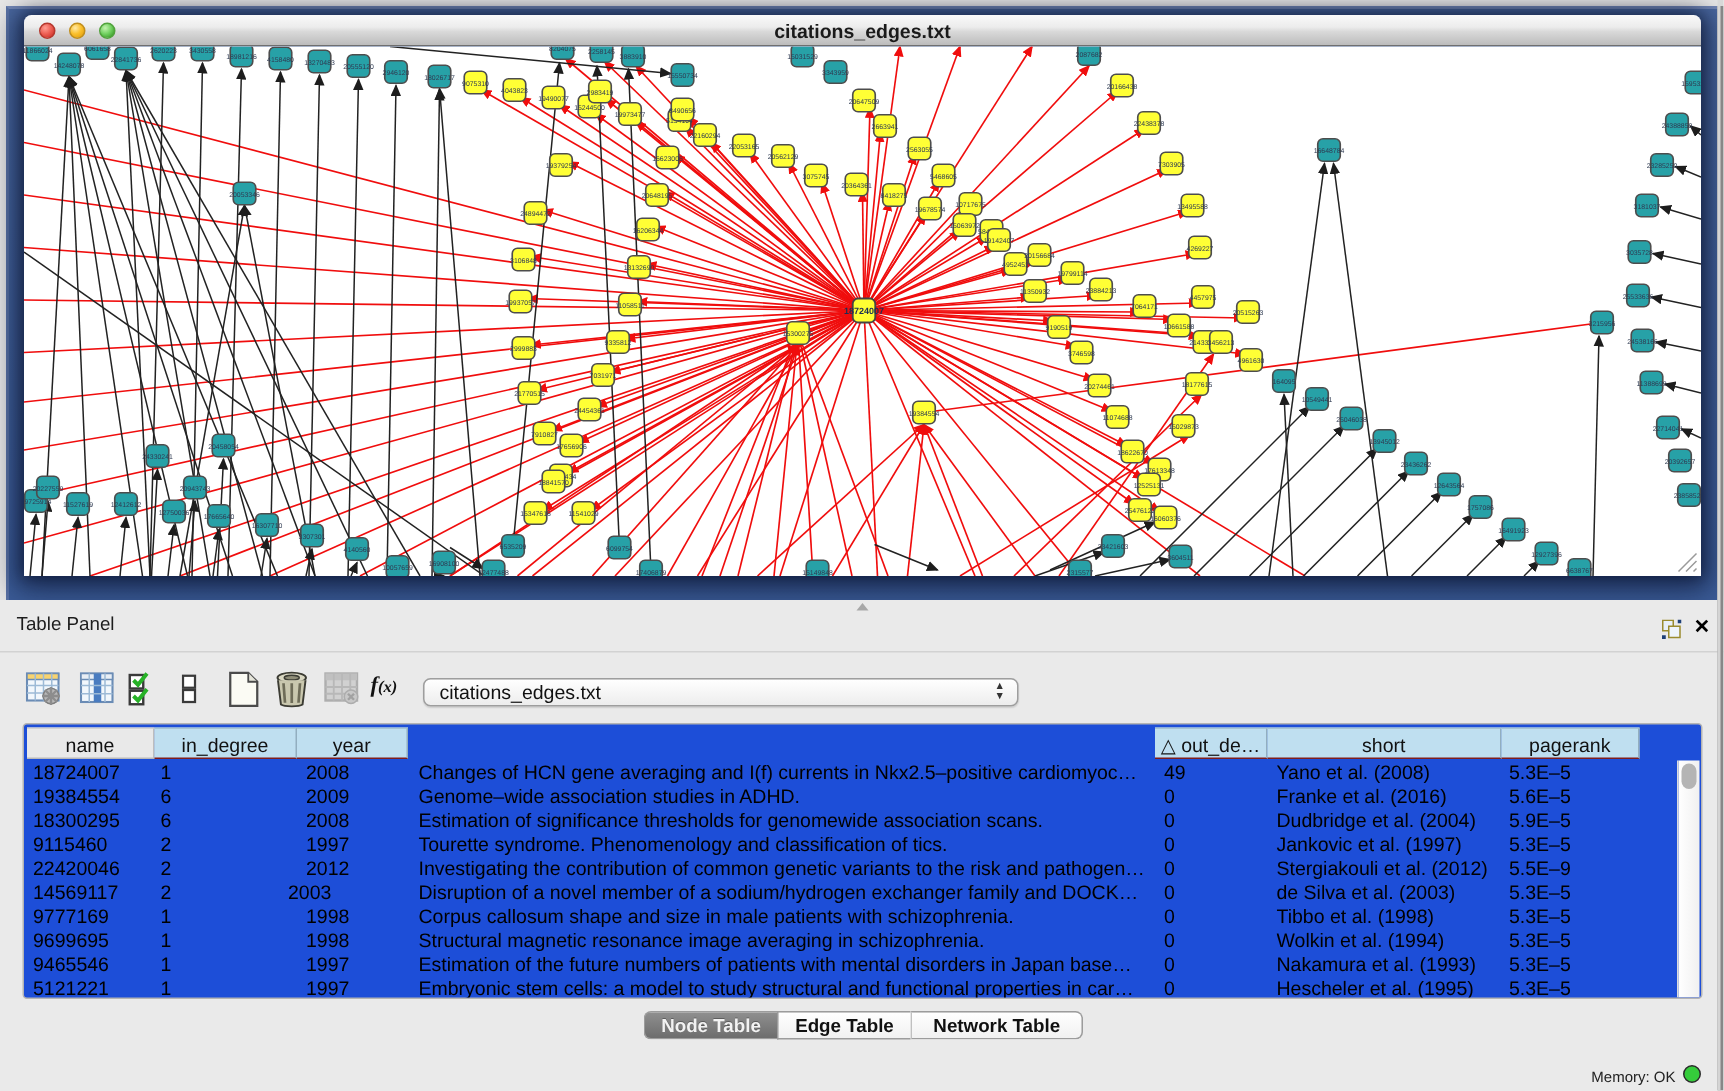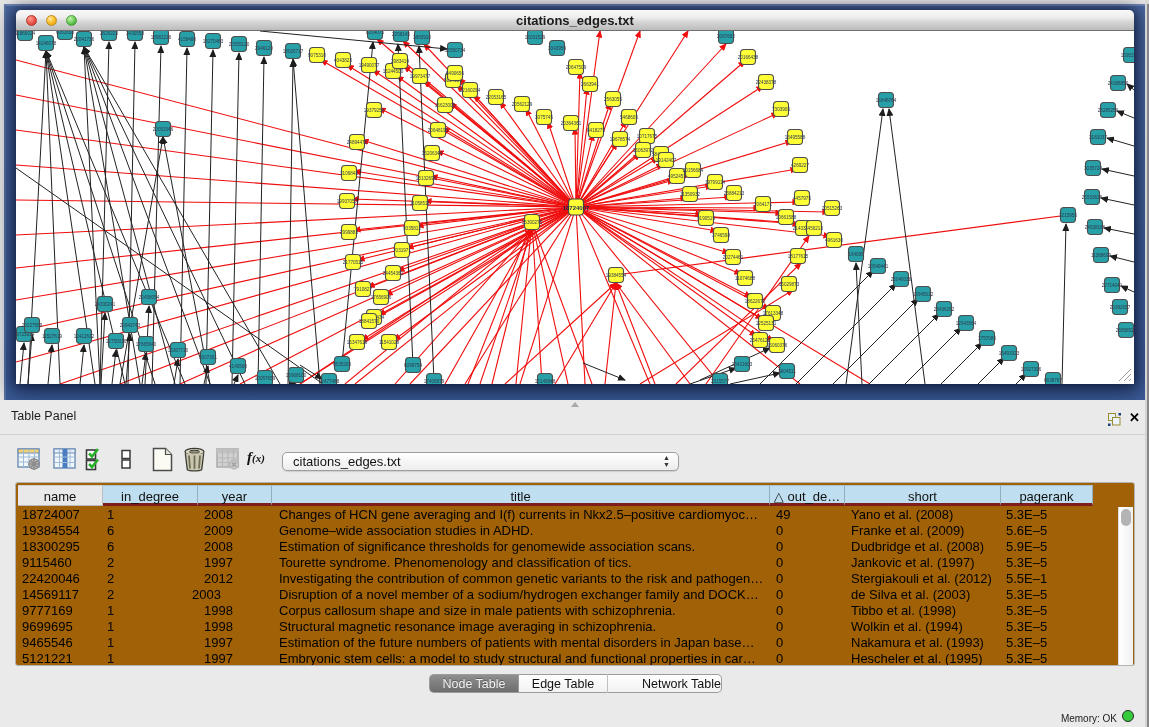--- a/index.html
+++ b/index.html
@@ -38,37 +38,37 @@
 
 #toolbar { position:absolute; left:0; top:35px; width:1025px; height:47px; }
 .tbi { position:absolute; top:12px; }
 #dropdown { position:absolute; left:282px; top:17px; width:397px; height:19px;
   background:linear-gradient(#ffffff,#ededed); border:1px solid #9e9e9e; border-radius:5px;
   font-size:13px; color:#111; line-height:17px; padding-left:10px;
   box-shadow:0 1px 1px rgba(0,0,0,.12); }
 #dd-arrows { position:absolute; right:8px; top:2px; font-size:7px; color:#333; line-height:6.5px; text-align:center;}
 
 #tablebox { position:absolute; left:15px; top:82px; width:1120px; height:184px;
-  background:#a16207; border:1px solid #b4b4b4; border-radius:3px; overflow:hidden; }
+  background:#1d4ed8; border:1px solid #b4b4b4; border-radius:3px; overflow:hidden; }
 #thead { position:absolute; left:0; top:2px; height:21px; width:1118px; font-size:13px; color:#111; }
 .hc { position:absolute; top:0; height:21px; background:#bfdff0; border-right:1px solid #92aebf;
-  border-top:1px solid #a6c4d4; border-bottom:3px solid #7f1d1d; text-align:center; line-height:21px; }
+  border-top:1px solid #a6c4d4; border-bottom:1px solid #7f1d1d; text-align:center; line-height:21px; }
 .hc.gray { background:#e9e9e9; border-right:1px solid #bdbdbd; border-top:1px solid #d2d2d2; border-bottom:1px solid #b9b9b9;}
 #tbody { position:absolute; left:0; top:24px; width:1118px; font-size:13px; color:#000; }
 .tr { position:absolute; height:16px; white-space:nowrap; }
 .td { position:absolute; overflow:hidden; }
 
-#tabs { position:absolute; left:429px; top:274px; height:36px; font-size:12.5px; font-weight:normal; }
+#tabs { position:absolute; left:429px; top:274px; height:36px; font-size:12.5px; font-weight:bold; }
 .seg { position:relative; float:left; height:19px; line-height:18px; text-align:center;
   background:linear-gradient(#ffffff,#f1f1f1); color:#111; border-top:1px solid #9c9c9c;
   border-bottom:1px solid #9c9c9c; }
 #seg1 { width:89px; border-radius:5px 0 0 5px; border-left:1px solid #9c9c9c;
   background:linear-gradient(#8f8f8f,#6d6d6d); color:#f2f2f2; text-shadow:0 -1px 0 rgba(0,0,0,.3); }
 #seg2 { width:89px; border-left:1px solid #9c9c9c; }
-#seg3 { width:115px; border-left:1px solid #c0c0c0; border-right:1px solid #9c9c9c; border-radius:0 5px 5px 0;text-align:right; }
+#seg3 { width:115px; border-left:1px solid #c0c0c0; border-right:1px solid #9c9c9c; border-radius:0 5px 5px 0; }
 
 #memory { position:absolute; right:32px; top:313px; font-size:10px; color:#222; }
 #memdot { position:absolute; right:15px; top:310px; width:12px; height:12px; border-radius:50%;
   background:#35cc3b; border:1.5px solid #2b2b2b; }
 
 
 #caret { position:absolute; left:571px; top:2px; width:0; height:0;
   border-left:4px solid transparent; border-right:4px solid transparent;
   border-bottom:5px solid #a8a8a8; }
 </style>
@@ -628,70 +628,69 @@
 <div class="tbi" style="left:247px; top:14px; font-family:'Liberation Serif',serif; font-style:italic; font-weight:bold; font-size:15px; color:#111;">f<span style="font-size:11px">(x)</span></div>
 
       <div id="dropdown">citations_edges.txt<span id="dd-arrows">▲<br>▼</span><span style="position:absolute;right:20px;top:2px;width:1px;height:15px;"></span></div>
     </div>
     <div id="caret"></div>
     <div id="tablebox">
 <div id="thead">
 <div class="hc gray" style="left:2px;width:85px">name</div>
 <div class="hc" style="left:87px;width:95px">in_degree</div>
 <div class="hc" style="left:182px;width:74px">year</div>
-<div class="hc" style="left:256px;width:498px">title</div>
 <div class="hc" style="left:754px;width:75px">△ out_de…</div>
 <div class="hc" style="left:829px;width:156px">short</div>
 <div class="hc" style="left:985px;width:92px">pagerank</div>
 </div>
 <div id="tbody">
 <div class="tr" style="top:0px">
 <span class="td" style="left:6px;width:80px">18724007</span>
 <span class="td" style="left:91px;width:90px">1</span>
 <span class="td" style="left:188px;width:70px">2008</span>
 <span class="td" style="left:263px;width:492px">Changes of HCN gene averaging and I(f) currents in Nkx2.5–positive cardiomyoc…</span>
 <span class="td" style="left:760px;width:70px">49</span>
 <span class="td" style="left:835px;width:152px">Yano et al. (2008)</span>
 <span class="td" style="left:990px;width:86px">5.3E–5</span>
 </div>
 <div class="tr" style="top:16px">
 <span class="td" style="left:6px;width:80px">19384554</span>
 <span class="td" style="left:91px;width:90px">6</span>
 <span class="td" style="left:188px;width:70px">2009</span>
 <span class="td" style="left:263px;width:492px">Genome–wide association studies in ADHD.</span>
 <span class="td" style="left:760px;width:70px">0</span>
-<span class="td" style="left:835px;width:152px">Franke et al. (2009)</span>
+<span class="td" style="left:835px;width:152px">Franke et al. (2016)</span>
 <span class="td" style="left:990px;width:86px">5.6E–5</span>
 </div>
 <div class="tr" style="top:32px">
 <span class="td" style="left:6px;width:80px">18300295</span>
 <span class="td" style="left:91px;width:90px">6</span>
 <span class="td" style="left:188px;width:70px">2008</span>
 <span class="td" style="left:263px;width:492px">Estimation of significance thresholds for genomewide association scans.</span>
 <span class="td" style="left:760px;width:70px">0</span>
-<span class="td" style="left:835px;width:152px">Dudbridge et al. (2008)</span>
+<span class="td" style="left:835px;width:152px">Dudbridge et al. (2004)</span>
 <span class="td" style="left:990px;width:86px">5.9E–5</span>
 </div>
 <div class="tr" style="top:48px">
 <span class="td" style="left:6px;width:80px">9115460</span>
 <span class="td" style="left:91px;width:90px">2</span>
 <span class="td" style="left:188px;width:70px">1997</span>
 <span class="td" style="left:263px;width:492px">Tourette syndrome. Phenomenology and classification of tics.</span>
 <span class="td" style="left:760px;width:70px">0</span>
 <span class="td" style="left:835px;width:152px">Jankovic et al. (1997)</span>
 <span class="td" style="left:990px;width:86px">5.3E–5</span>
 </div>
 <div class="tr" style="top:64px">
 <span class="td" style="left:6px;width:80px">22420046</span>
 <span class="td" style="left:91px;width:90px">2</span>
 <span class="td" style="left:188px;width:70px">2012</span>
 <span class="td" style="left:263px;width:492px">Investigating the contribution of common genetic variants to the risk and pathogen…</span>
 <span class="td" style="left:760px;width:70px">0</span>
 <span class="td" style="left:835px;width:152px">Stergiakouli et al. (2012)</span>
-<span class="td" style="left:990px;width:86px">5.5E–1</span>
+<span class="td" style="left:990px;width:86px">5.5E–9</span>
 </div>
 <div class="tr" style="top:80px">
 <span class="td" style="left:6px;width:80px">14569117</span>
 <span class="td" style="left:91px;width:90px">2</span>
 <span class="td" style="left:176px;width:70px">2003</span>
 <span class="td" style="left:263px;width:492px">Disruption of a novel member of a sodium/hydrogen exchanger family and DOCK…</span>
 <span class="td" style="left:760px;width:70px">0</span>
 <span class="td" style="left:835px;width:152px">de Silva et al. (2003)</span>
 <span class="td" style="left:990px;width:86px">5.3E–5</span>
 </div>

